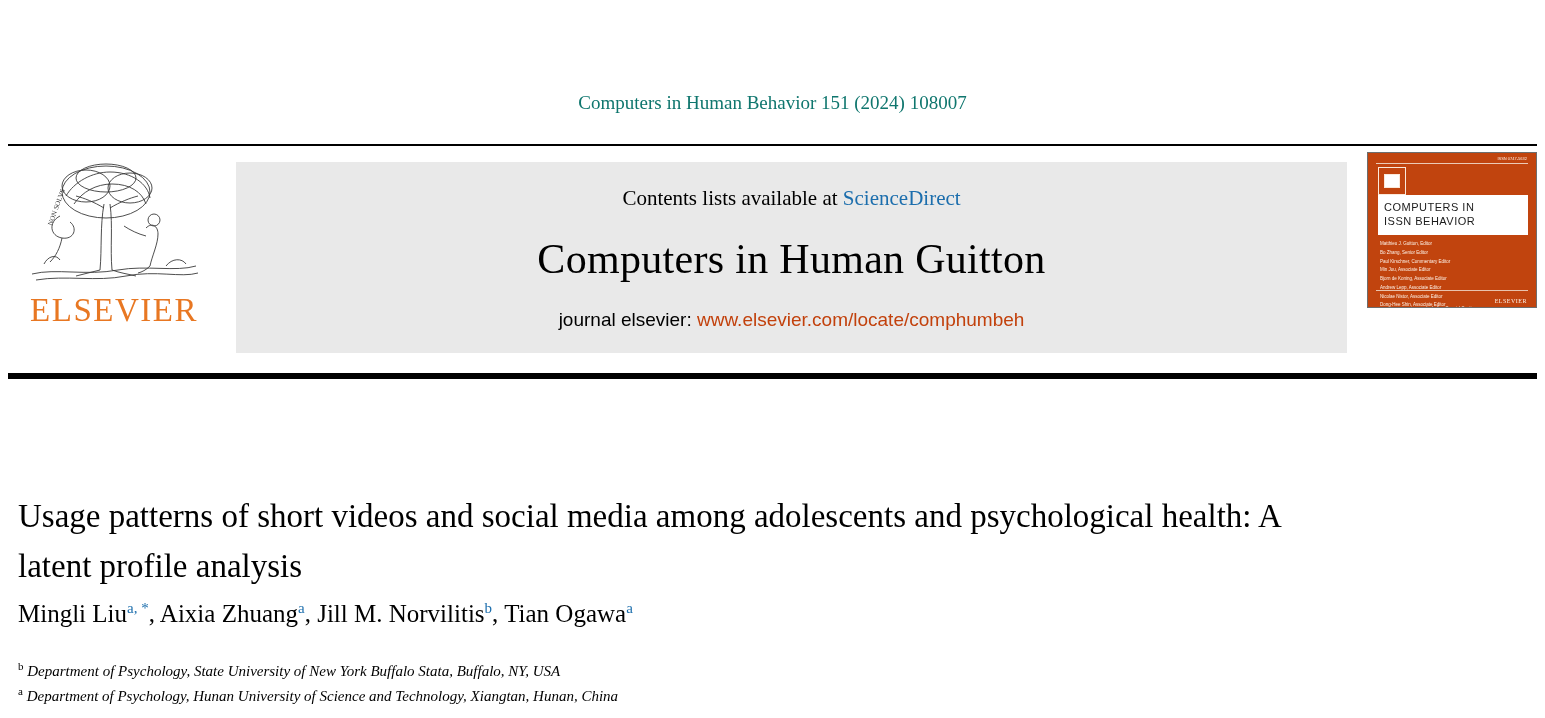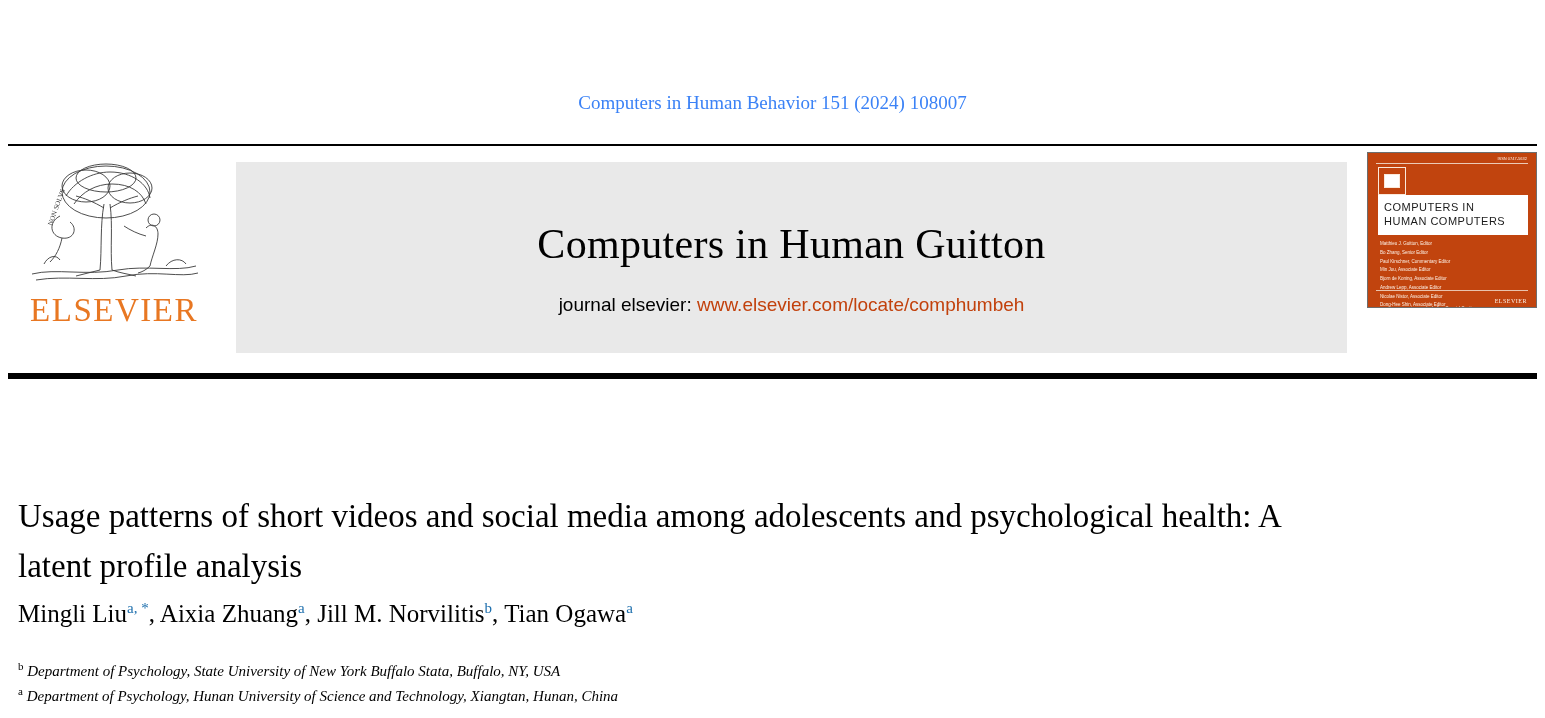--- a/index.html
+++ b/index.html
@@ -18,21 +18,21 @@
 
   
   .running-head {
     position: absolute;
     top: 92px;
     left: 0;
     width: 100%;
     text-align: center;
     font-family: "Liberation Serif", serif;
     font-size: 19px;
-    color: #3b82f6;
+    color: #0f766e;
   }
 
   
   .masthead {
     position: absolute;
     top: 144px;
     left: 8px;
     width: 1529px;
     border-top: 2px solid #000;
     height: 232px;
@@ -263,33 +263,36 @@
           </g>
           <g font-family="Liberation Serif, serif" font-size="7" fill="#3a3a3a">
             <text x="26" y="70" transform="rotate(-70 26 70)">NON SOLVS</text>
           </g>
         </svg>
       </div>
       <div class="elsevier-word">ELSEVIER</div>
     </div>
 
     <div class="contents-band">
+      <div class="contents-line">
+        <span>Contents lists available at </span><a class="link" href="#">ScienceDirect</a>
+      </div>
       <div class="journal-title">Computers in Human Guitton</div>
       <div class="homepage-line">
         <span>journal elsevier: </span><a class="link" href="#">www.elsevier.com/locate/comphumbeh</a>
       </div>
     </div>
 
     <div class="cover">
       <div class="cover-issn">ISSN 0747-5632</div>
       <div class="cover-top-rule"></div>
       <div class="cover-badge"></div>
       <div class="cover-white-box">
         <span>COMPUTERS IN</span>
-        <span>HUMAN COMPUTERS</span>
+        <span>ISSN BEHAVIOR</span>
       </div>
       <div class="cover-editors">
         <div>Matthieu J. Guitton, Editor</div>
         <div>Bo Zhang, Senior Editor</div>
         <div>Paul Kirschner, Commentary Editor</div>
         <div>Min Jou, Associate Editor</div>
         <div>Bjorn de Koning, Associate Editor</div>
         <div>Andrew Lepp, Associate Editor</div>
         <div>Nicolae Nistor, Associate Editor</div>
         <div>Dong-Hee Shin, Associate Editor</div>

